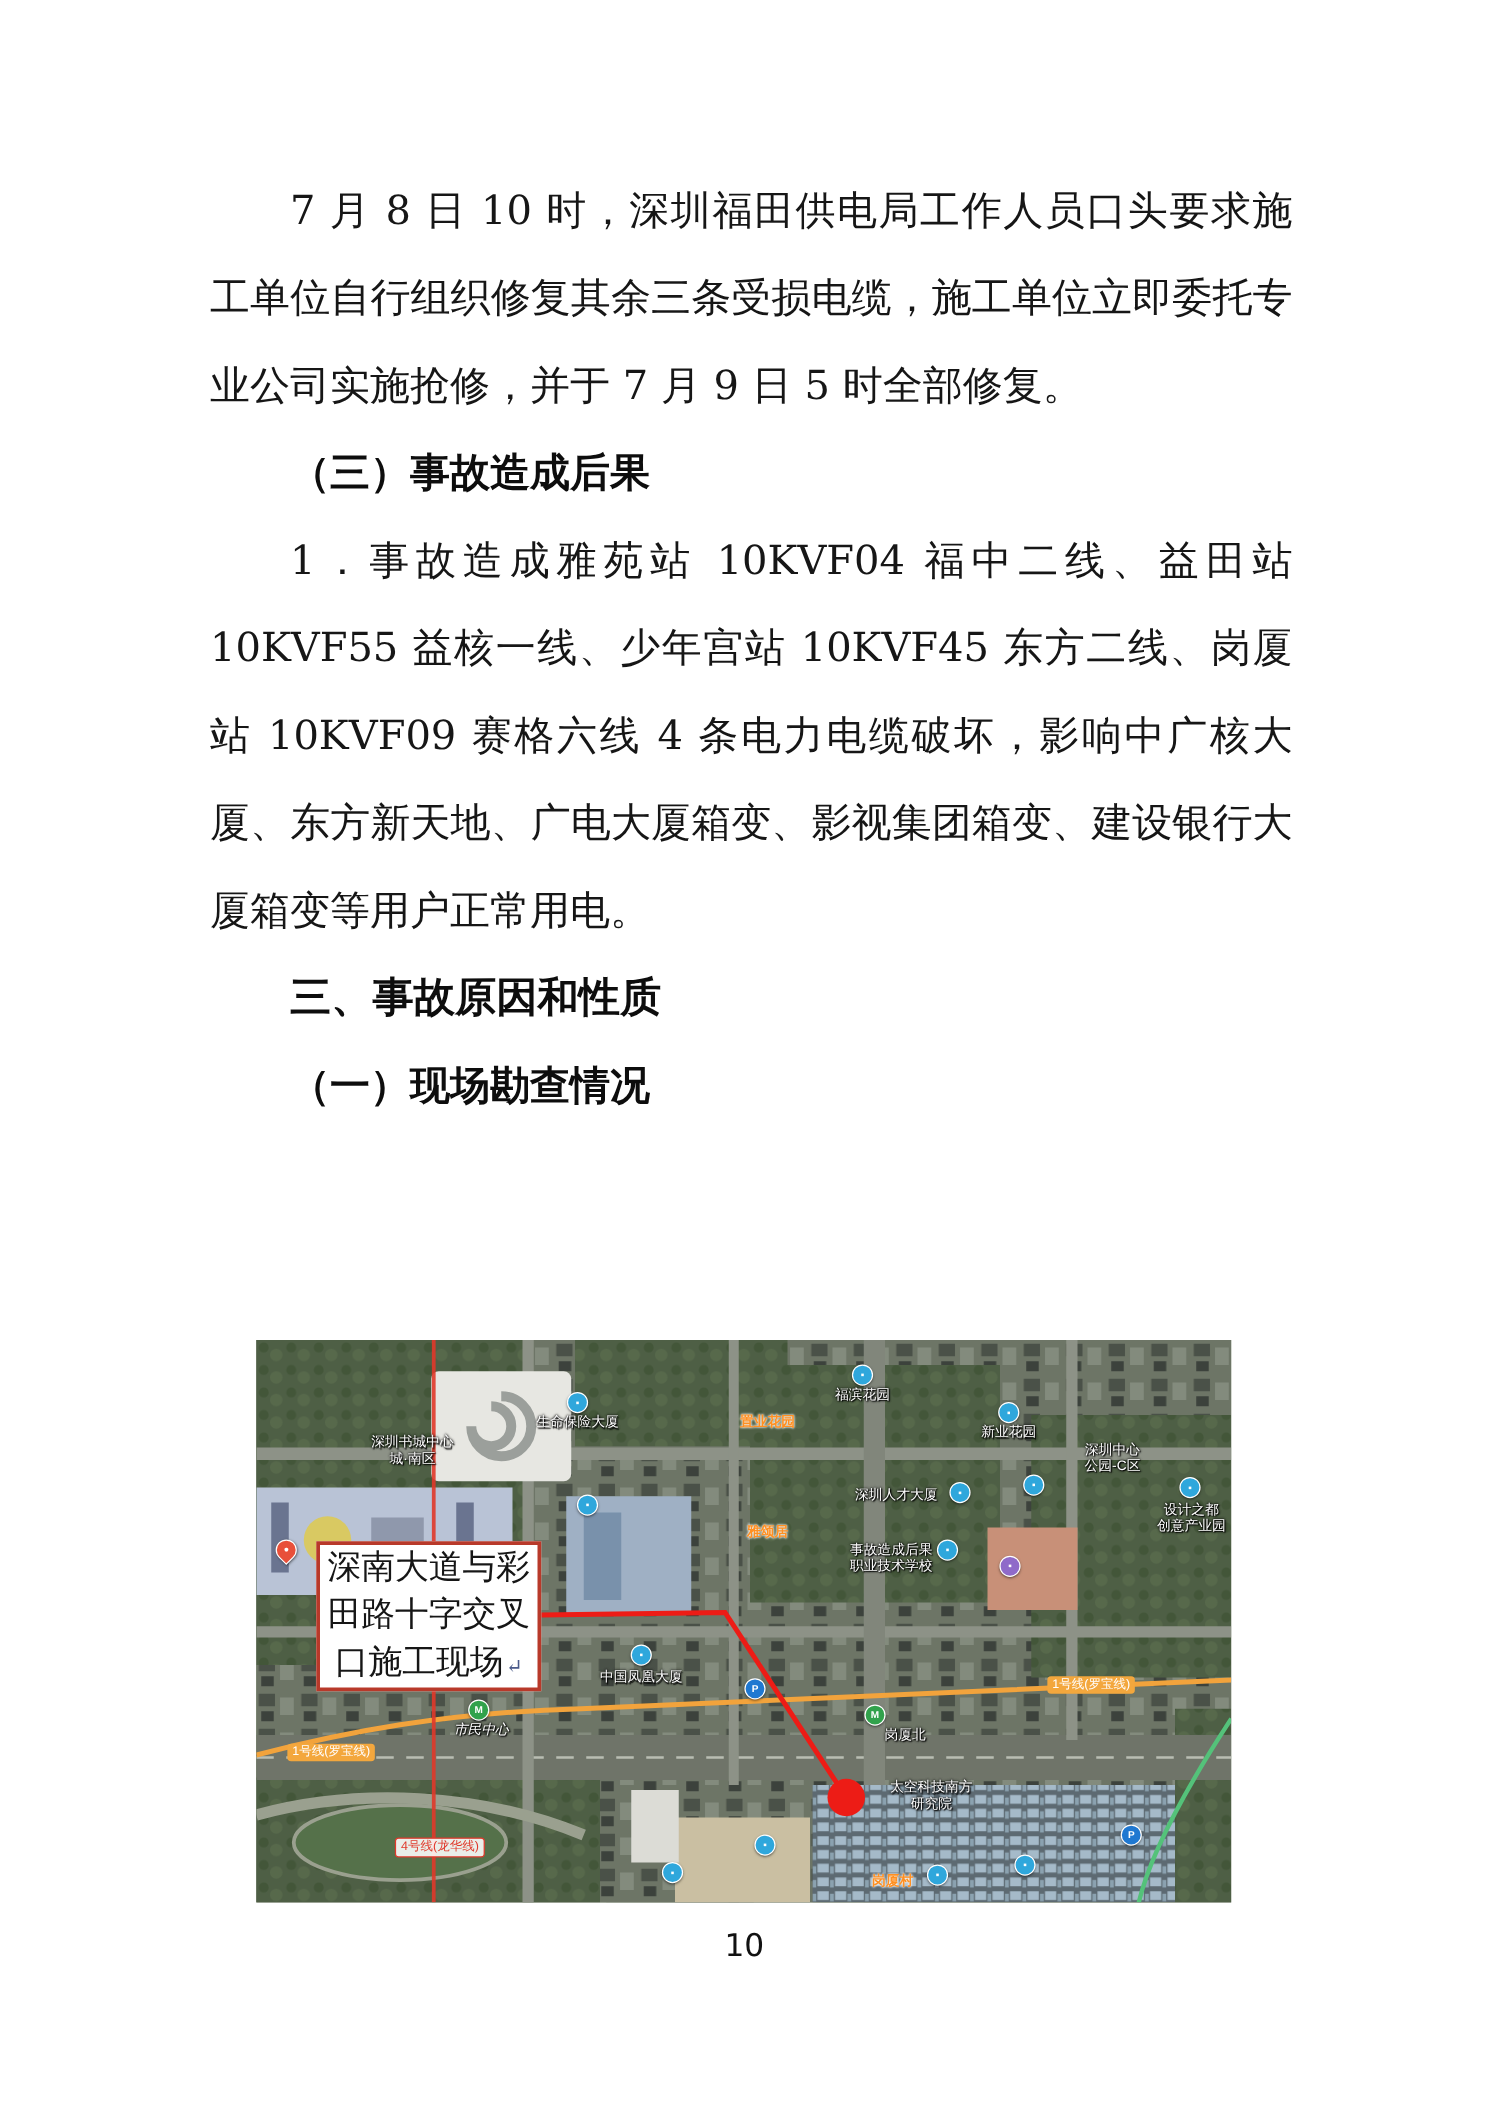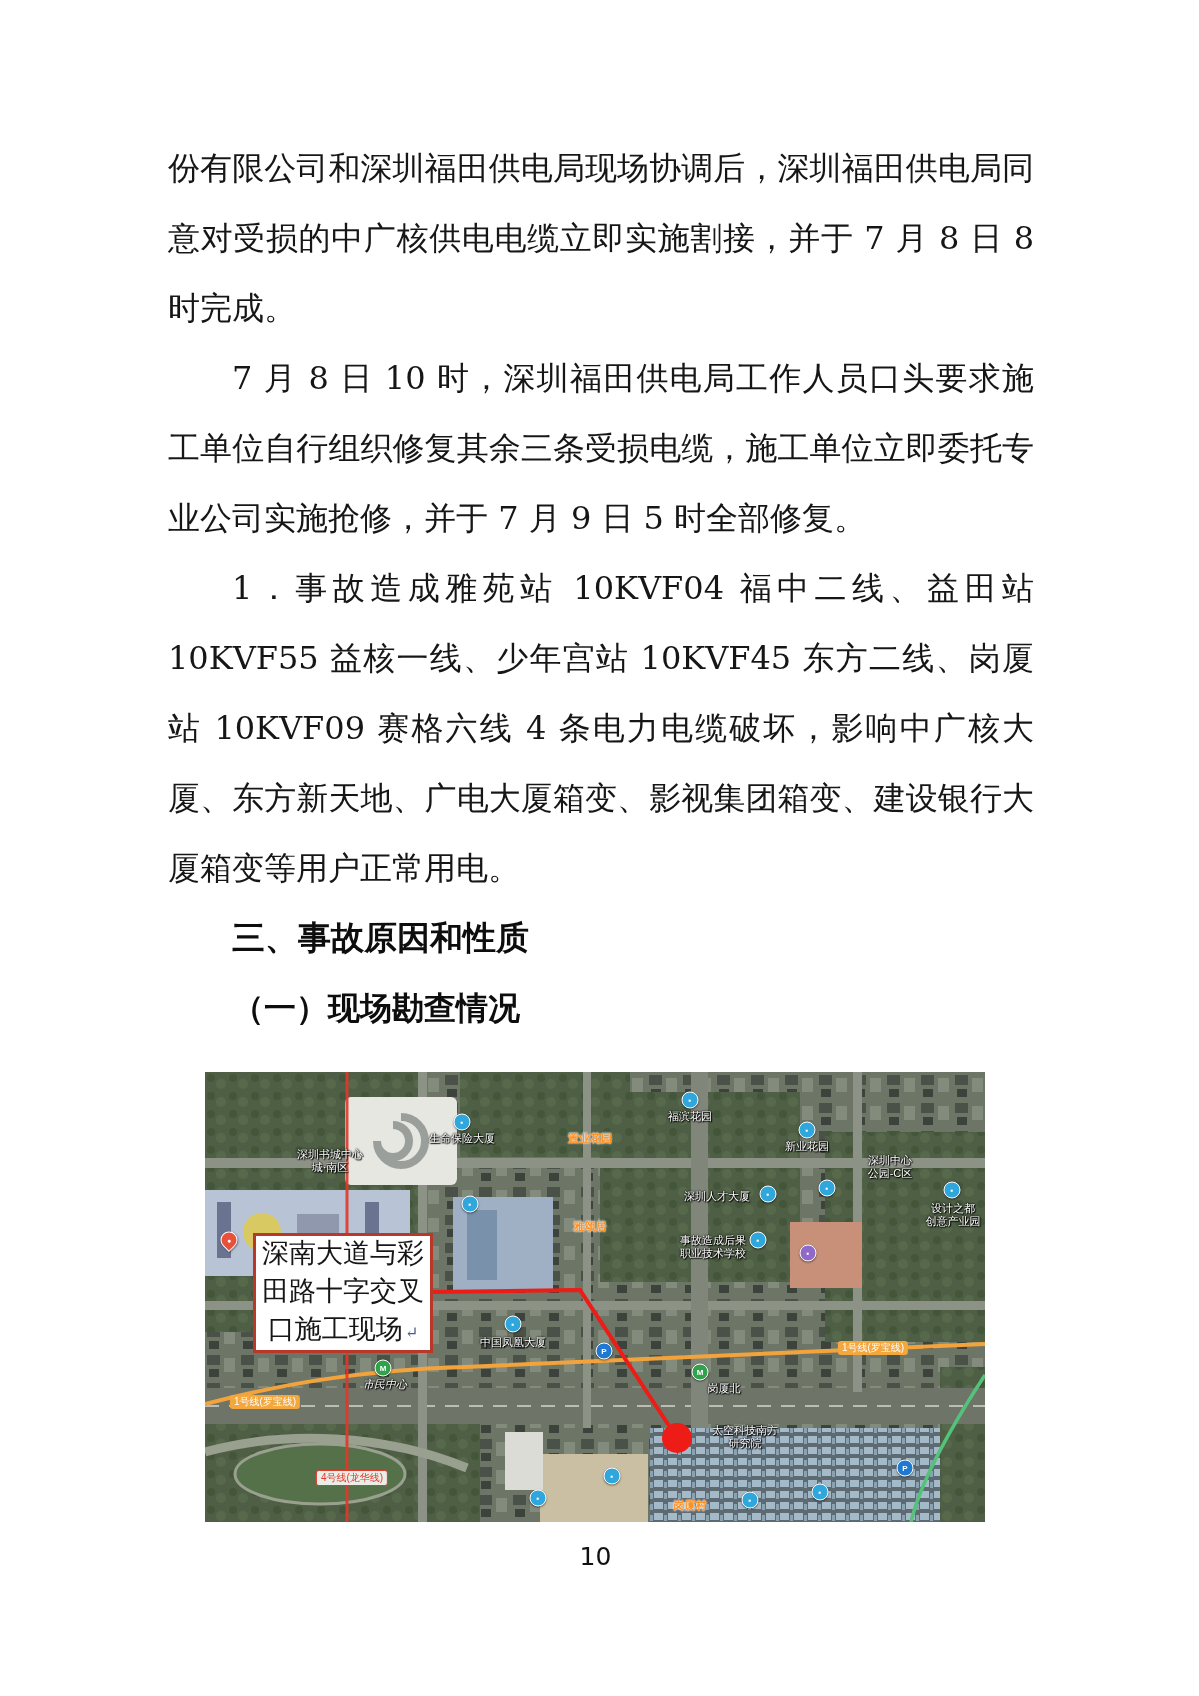--- a/index.html
+++ b/index.html
@@ -24,21 +24,21 @@
   .pin .glyph{color:#fff;font-size:8px;line-height:8px;font-family:"Liberation Sans",sans-serif;font-weight:bold;}
   .pin-blue{background:#2fa7dc;}
   .pin-purple{background:#8f6ac9;}
   .pin-p{background:#1f78d1;}
   .pin-metro{background:#31a24c;}
   .pin-red{background:#e8503a;border-radius:50% 50% 50% 0;transform:translate(-50%,-50%) rotate(-45deg);}
   .pin-red .glyph{transform:rotate(45deg);font-size:7px;}
   .mlabel{position:absolute;transform:translate(-50%,0);text-align:center;white-space:nowrap;
         font-family:"Liberation Sans","DejaVu Sans",sans-serif;font-size:11px;line-height:13px;}
   .mlabel-white{color:#ffffff;text-shadow:0 0 2px #000,0 0 2px #000,1px 1px 1px #000;}
-  .mlabel-orange{color:#ff9022;text-shadow:0 0 2px #fff,0 0 2px #fff;font-weight:bold;}
+  .mlabel-orange{color:#ff9022;text-shadow:0 0 2px #fff,0 0 2px #fff;font-weight:bold;margin-left:24px;}
   .pill{position:absolute;transform:translate(-50%,-50%);white-space:nowrap;border-radius:3px;
         font-family:"Liberation Sans",sans-serif;font-size:10px;line-height:14px;padding:0 4px;}
   .pill-red{background:rgba(255,255,255,.88);color:#e0392b;border:1px solid #e0392b;}
   .pill-orange{background:#f3a73d;color:#ffffff;}
   
   #route-svg{position:absolute;left:0;top:0;pointer-events:none;}
   #callout{position:absolute;left:48px;top:161px;width:180px;height:120px;background:#ffffff;
         border:3px solid #b8392a;box-sizing:border-box;display:flex;flex-direction:column;
         align-items:center;justify-content:center;z-index:5;}
   #callout .cline{font-size:27px;line-height:38px;color:#161616;white-space:nowrap;
@@ -47,22 +47,22 @@
   
   #page-number{position:absolute;left:0;top:1542px;width:1191px;text-align:center;
         font-size:25px;color:#111;font-family:"DejaVu Sans","Liberation Sans",sans-serif;}
 </style>
 </head>
 <body>
 
 <div id="page">
 
   <div id="body-text">
-      <p class="para continuation">份有限公司和深圳福田供电局现场协调后，深圳福田供电局同意对受损的中广核供电电缆立即实施割接，并于 7 月 8 日 8 时完成。</p>
       <p class="para indent">7 月 8 日 10 时，深圳福田供电局工作人员口头要求施工单位自行组织修复其余三条受损电缆，施工单位立即委托专业公司实施抢修，并于 7 月 9 日 5 时全部修复。</p>
+      <p class="para heading">（三）事故造成后果</p>
       <p class="para indent">1．事故造成雅苑站 10KVF04 福中二线、益田站 10KVF55 益核一线、少年宫站 10KVF45 东方二线、岗厦站 10KVF09 赛格六线 4 条电力电缆破坏，影响中广核大厦、东方新天地、广电大厦箱变、影视集团箱变、建设银行大厦箱变等用户正常用电。</p>
       <p class="para heading-major">三、事故原因和性质</p>
       <p class="para heading">（一）现场勘查情况</p>
     </div>
 
   <div id="map">
 
     <svg width="780" height="450" viewBox="0 0 780 450">
       <defs>
         <pattern id="village" width="14" height="11" patternUnits="userSpaceOnUse">

